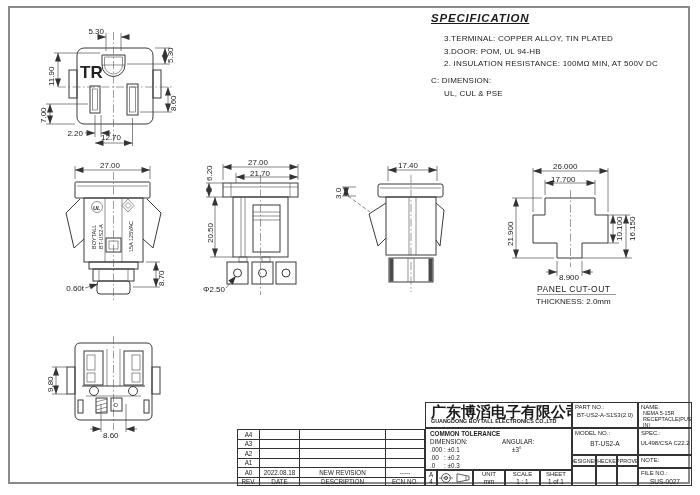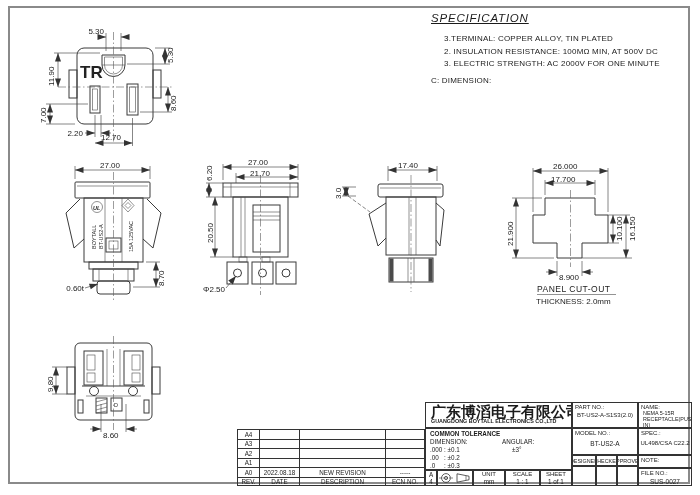--- a/index.html
+++ b/index.html
@@ -9,21 +9,21 @@
                border:2px solid #8a8a8a;box-sizing:border-box;}
   svg text{font-family:"Liberation Sans",sans-serif;}
   .ol{fill:none;stroke:#3b3b3b;stroke-width:1;}
   .tl{fill:none;stroke:#4a4a4a;stroke-width:0.6;}
   .dl{fill:none;stroke:#454545;stroke-width:0.65;}
   .cl{fill:none;stroke:#5a5a5a;stroke-width:0.6;stroke-dasharray:8 2.5 1.5 2.5;}
   .dt{font-size:8px;fill:#1b1b1b;}
   .vt{font-size:5.5px;fill:#2a2a2a;}
   
   .spec{position:absolute;left:431px;top:12px;width:258px;font-size:8px;letter-spacing:.2px;}
-  .spec-title{font-size:11.5px;font-weight:normal;font-style:italic;
+  .spec-title{font-size:11.5px;font-weight:bold;font-style:italic;
               text-decoration:underline;letter-spacing:.8px;margin-bottom:10px;}
   .spec-head{margin:8px 0 3px 0;}
   .spec-item{margin:3.5px 0 0 13px;}
   
   .rev-table{position:absolute;left:237px;top:429px;width:188px;height:57px;font-size:6.3px;}
   .rev-row{display:flex;height:9.5px;box-sizing:border-box;}
   .rev-cell{box-sizing:border-box;border:0.8px solid #333;border-right:none;border-bottom:none;
             display:flex;align-items:center;justify-content:center;overflow:hidden;}
   .rev-row:last-child .rev-cell{border-bottom:0.8px solid #333;}
   .rev-cell:last-child{border-right:0.8px solid #333;}
@@ -265,23 +265,24 @@
       <line class="dl" x1="126" y1="404" x2="126" y2="432"></line>
       <line class="dl" x1="90" y1="429" x2="101" y2="429" marker-end="url(#arr)"></line>
       <line class="dl" x1="137" y1="429" x2="126" y2="429" marker-end="url(#arr)"></line>
       <text class="dt" x="103" y="438">8.60</text>
     </g>
   </svg>
 
   <div class="spec">
     <div class="spec-title">SPECIFICATION</div>
     <div class="spec-item">3.TERMINAL:  COPPER ALLOY, TIN PLATED</div>
+    <div class="spec-item">3.DOOR:  POM, UL 94-HB</div>
     <div class="spec-item">2. INSULATION RESISTANCE:  100MΩ MIN, AT 500V DC</div>
-    <div class="spec-item">3. ELECTRIC STRENGTH:  AC 2000V FOR ONE MINUTE</div>
     <div class="spec-head">C:  DIMENSION:</div>
+    <div class="spec-item">UL, CUL &amp; PSE</div>
   </div>
 
   <div class="rev-table">
     <div class="rev-row">
       <div class="rev-cell c-rev">A4</div>
       <div class="rev-cell c-date"></div>
       <div class="rev-cell c-desc"></div>
       <div class="rev-cell c-ecn"></div>
     </div>
     <div class="rev-row">

